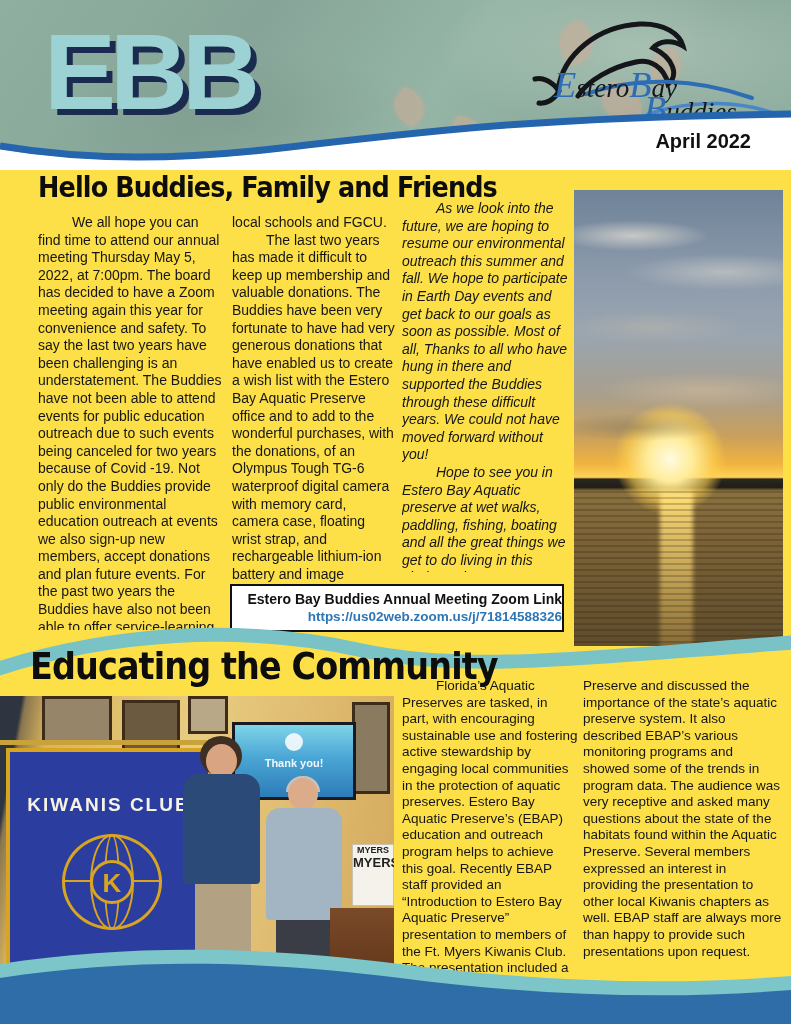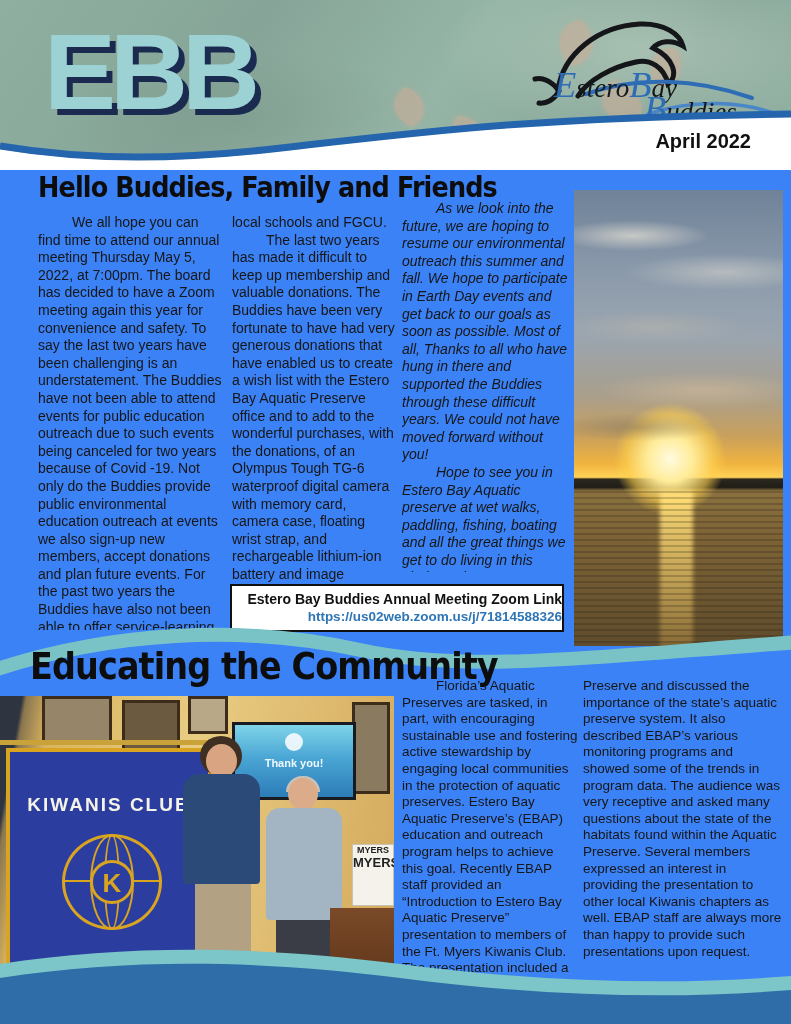--- a/index.html
+++ b/index.html
@@ -1,18 +1,18 @@
 <!DOCTYPE html>
 <html><head>
 <meta charset="utf-8">
 <style>
   * { margin:0; padding:0; box-sizing:border-box; }
   html,body { background:#ffffff; }
   body { font-family:"Liberation Sans", sans-serif; color:#1a1a1a; }
-  .page { position:relative; width:791px; height:1024px; background:#3b82f6; overflow:hidden; margin:0 auto; }
+  .page { position:relative; width:791px; height:1024px; background:#fde047; overflow:hidden; margin:0 auto; }
 
   
   .masthead { position:absolute; left:0; top:0; width:791px; height:170px;
     background:
       radial-gradient(ellipse 300px 120px at 82% 30%, rgba(190,210,195,.55), transparent 70%),
       radial-gradient(ellipse 260px 100px at 30% 70%, rgba(120,150,135,.45), transparent 70%),
       linear-gradient(125deg, #8fb0a0 0%, #86a598 30%, #95b5a6 55%, #88a79a 80%, #90b0a2 100%);
   }
   .ray { position:absolute; background:rgba(208,172,150,.55); border-radius:22% 60% 22% 60%; transform:rotate(40deg); box-shadow:0 0 6px rgba(208,172,150,.4); }
   .ray1 { left:392px; top:92px;  width:34px; height:30px; }

